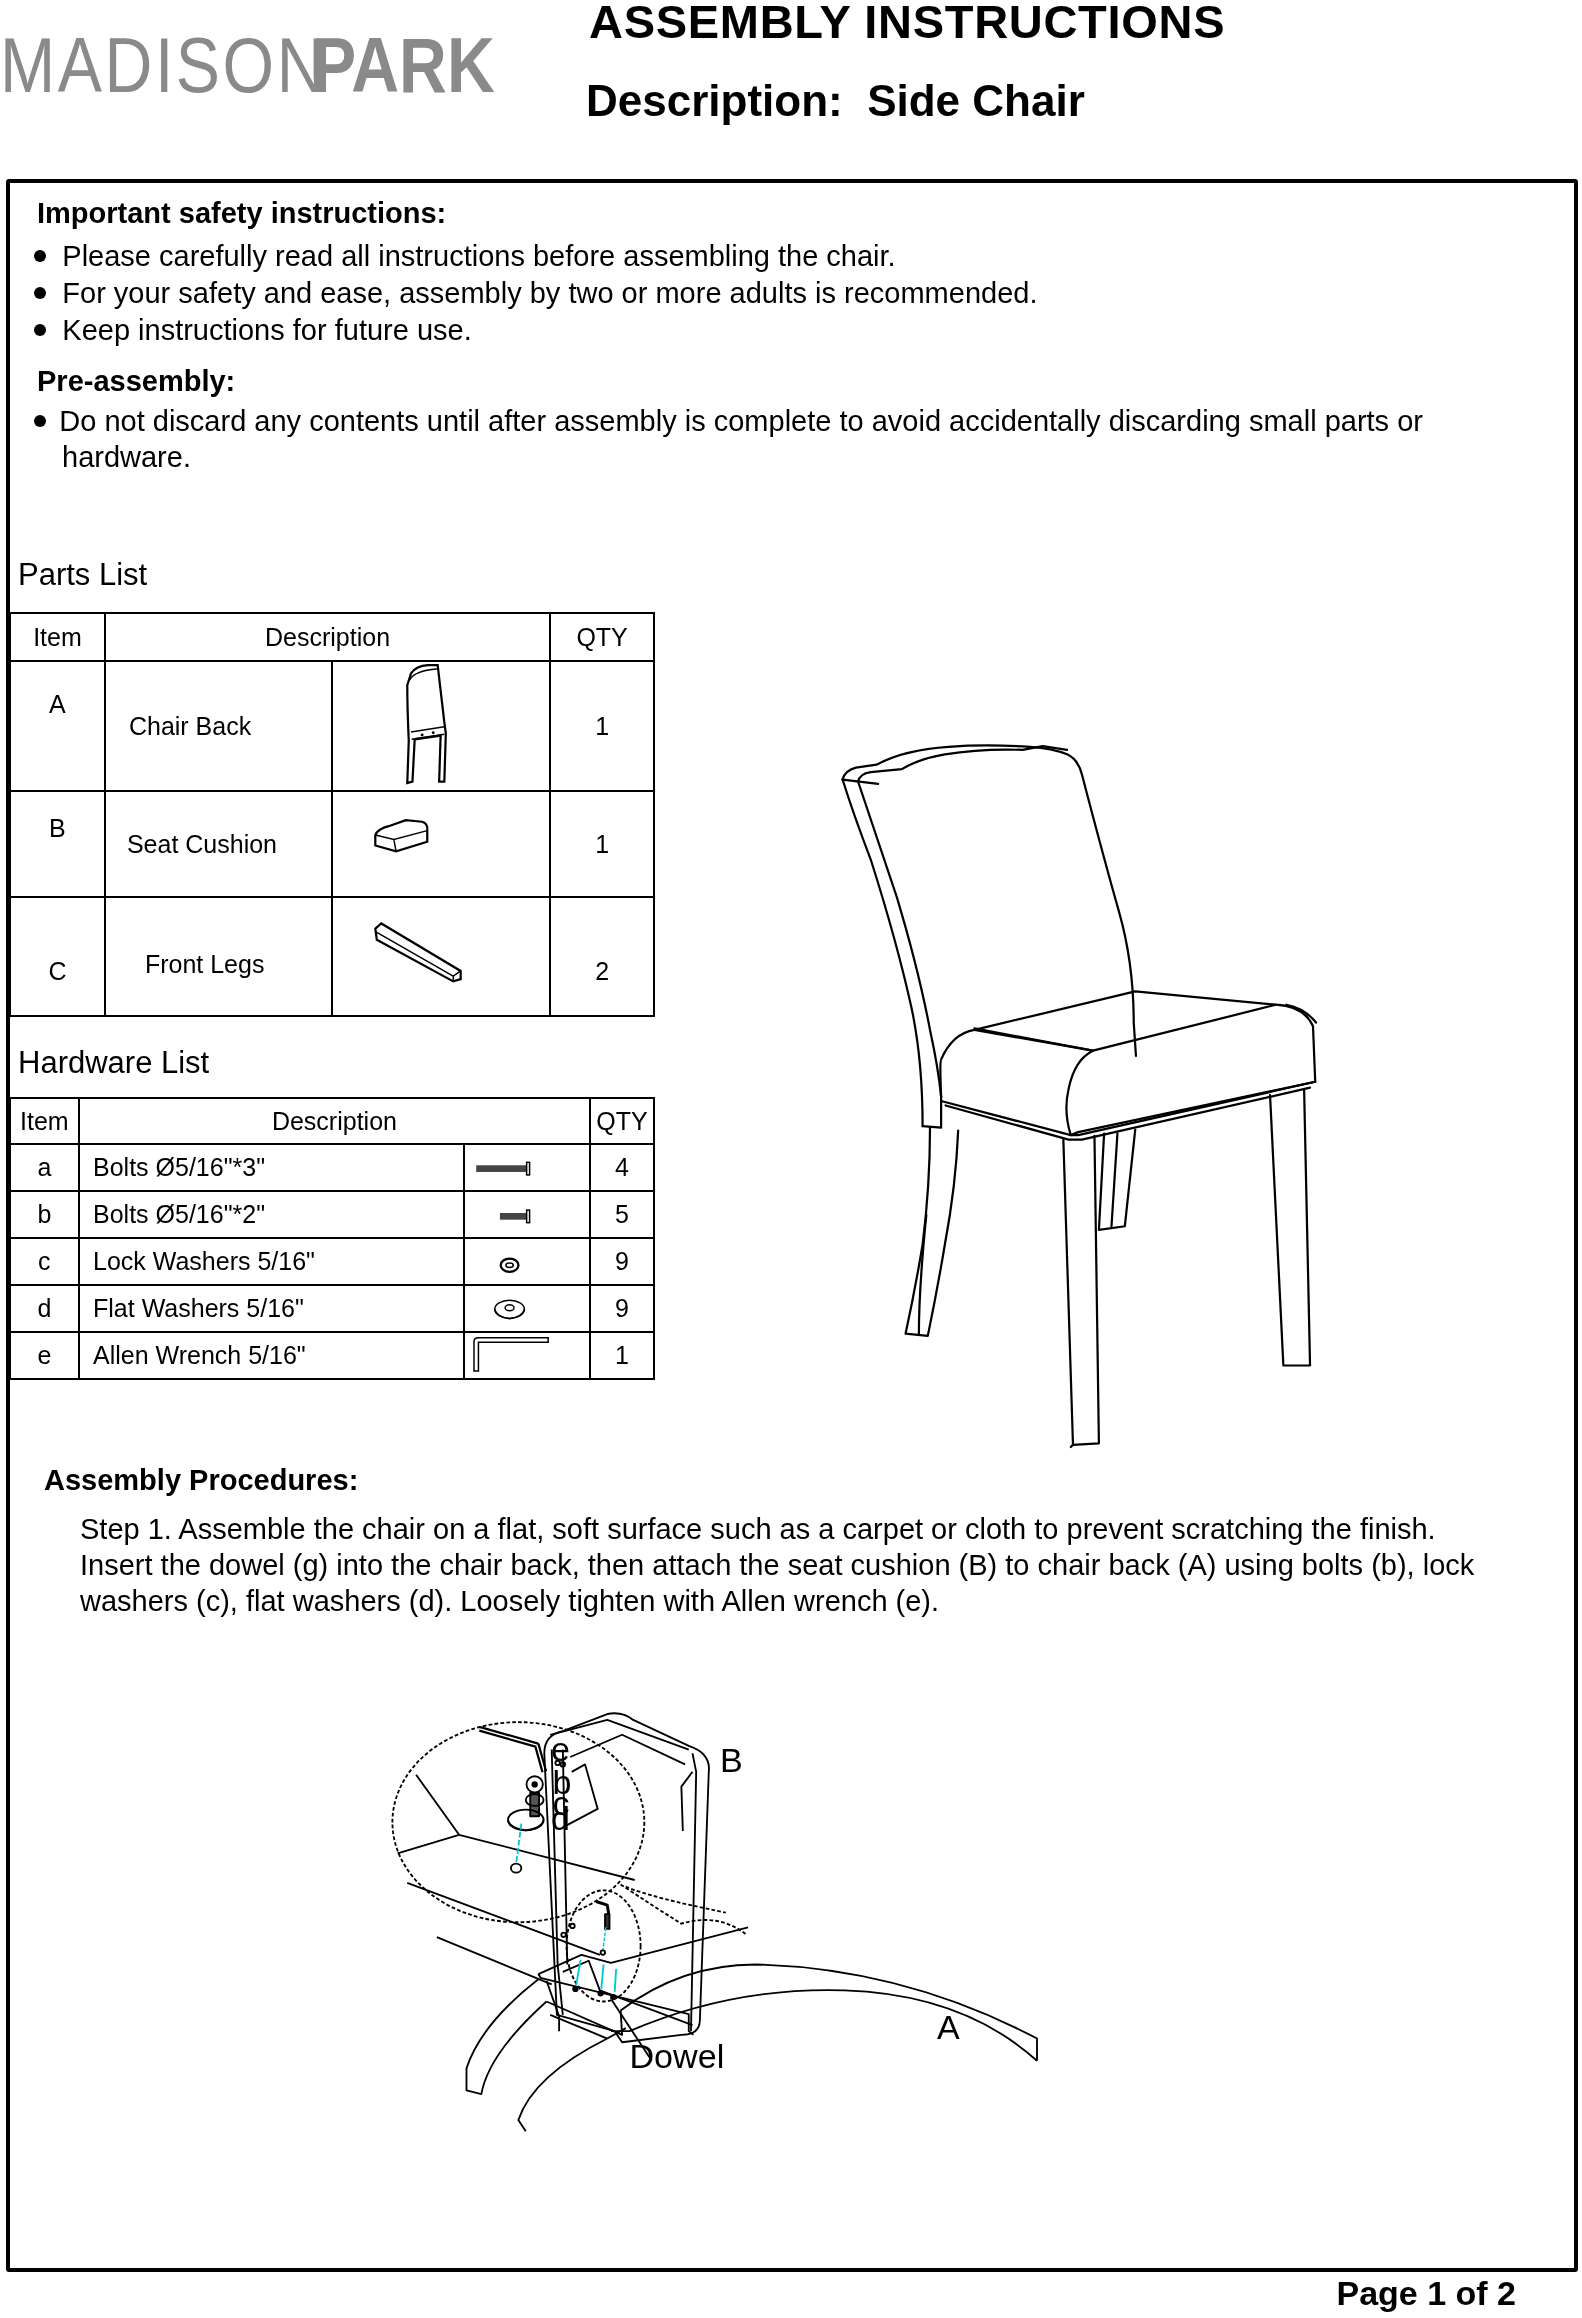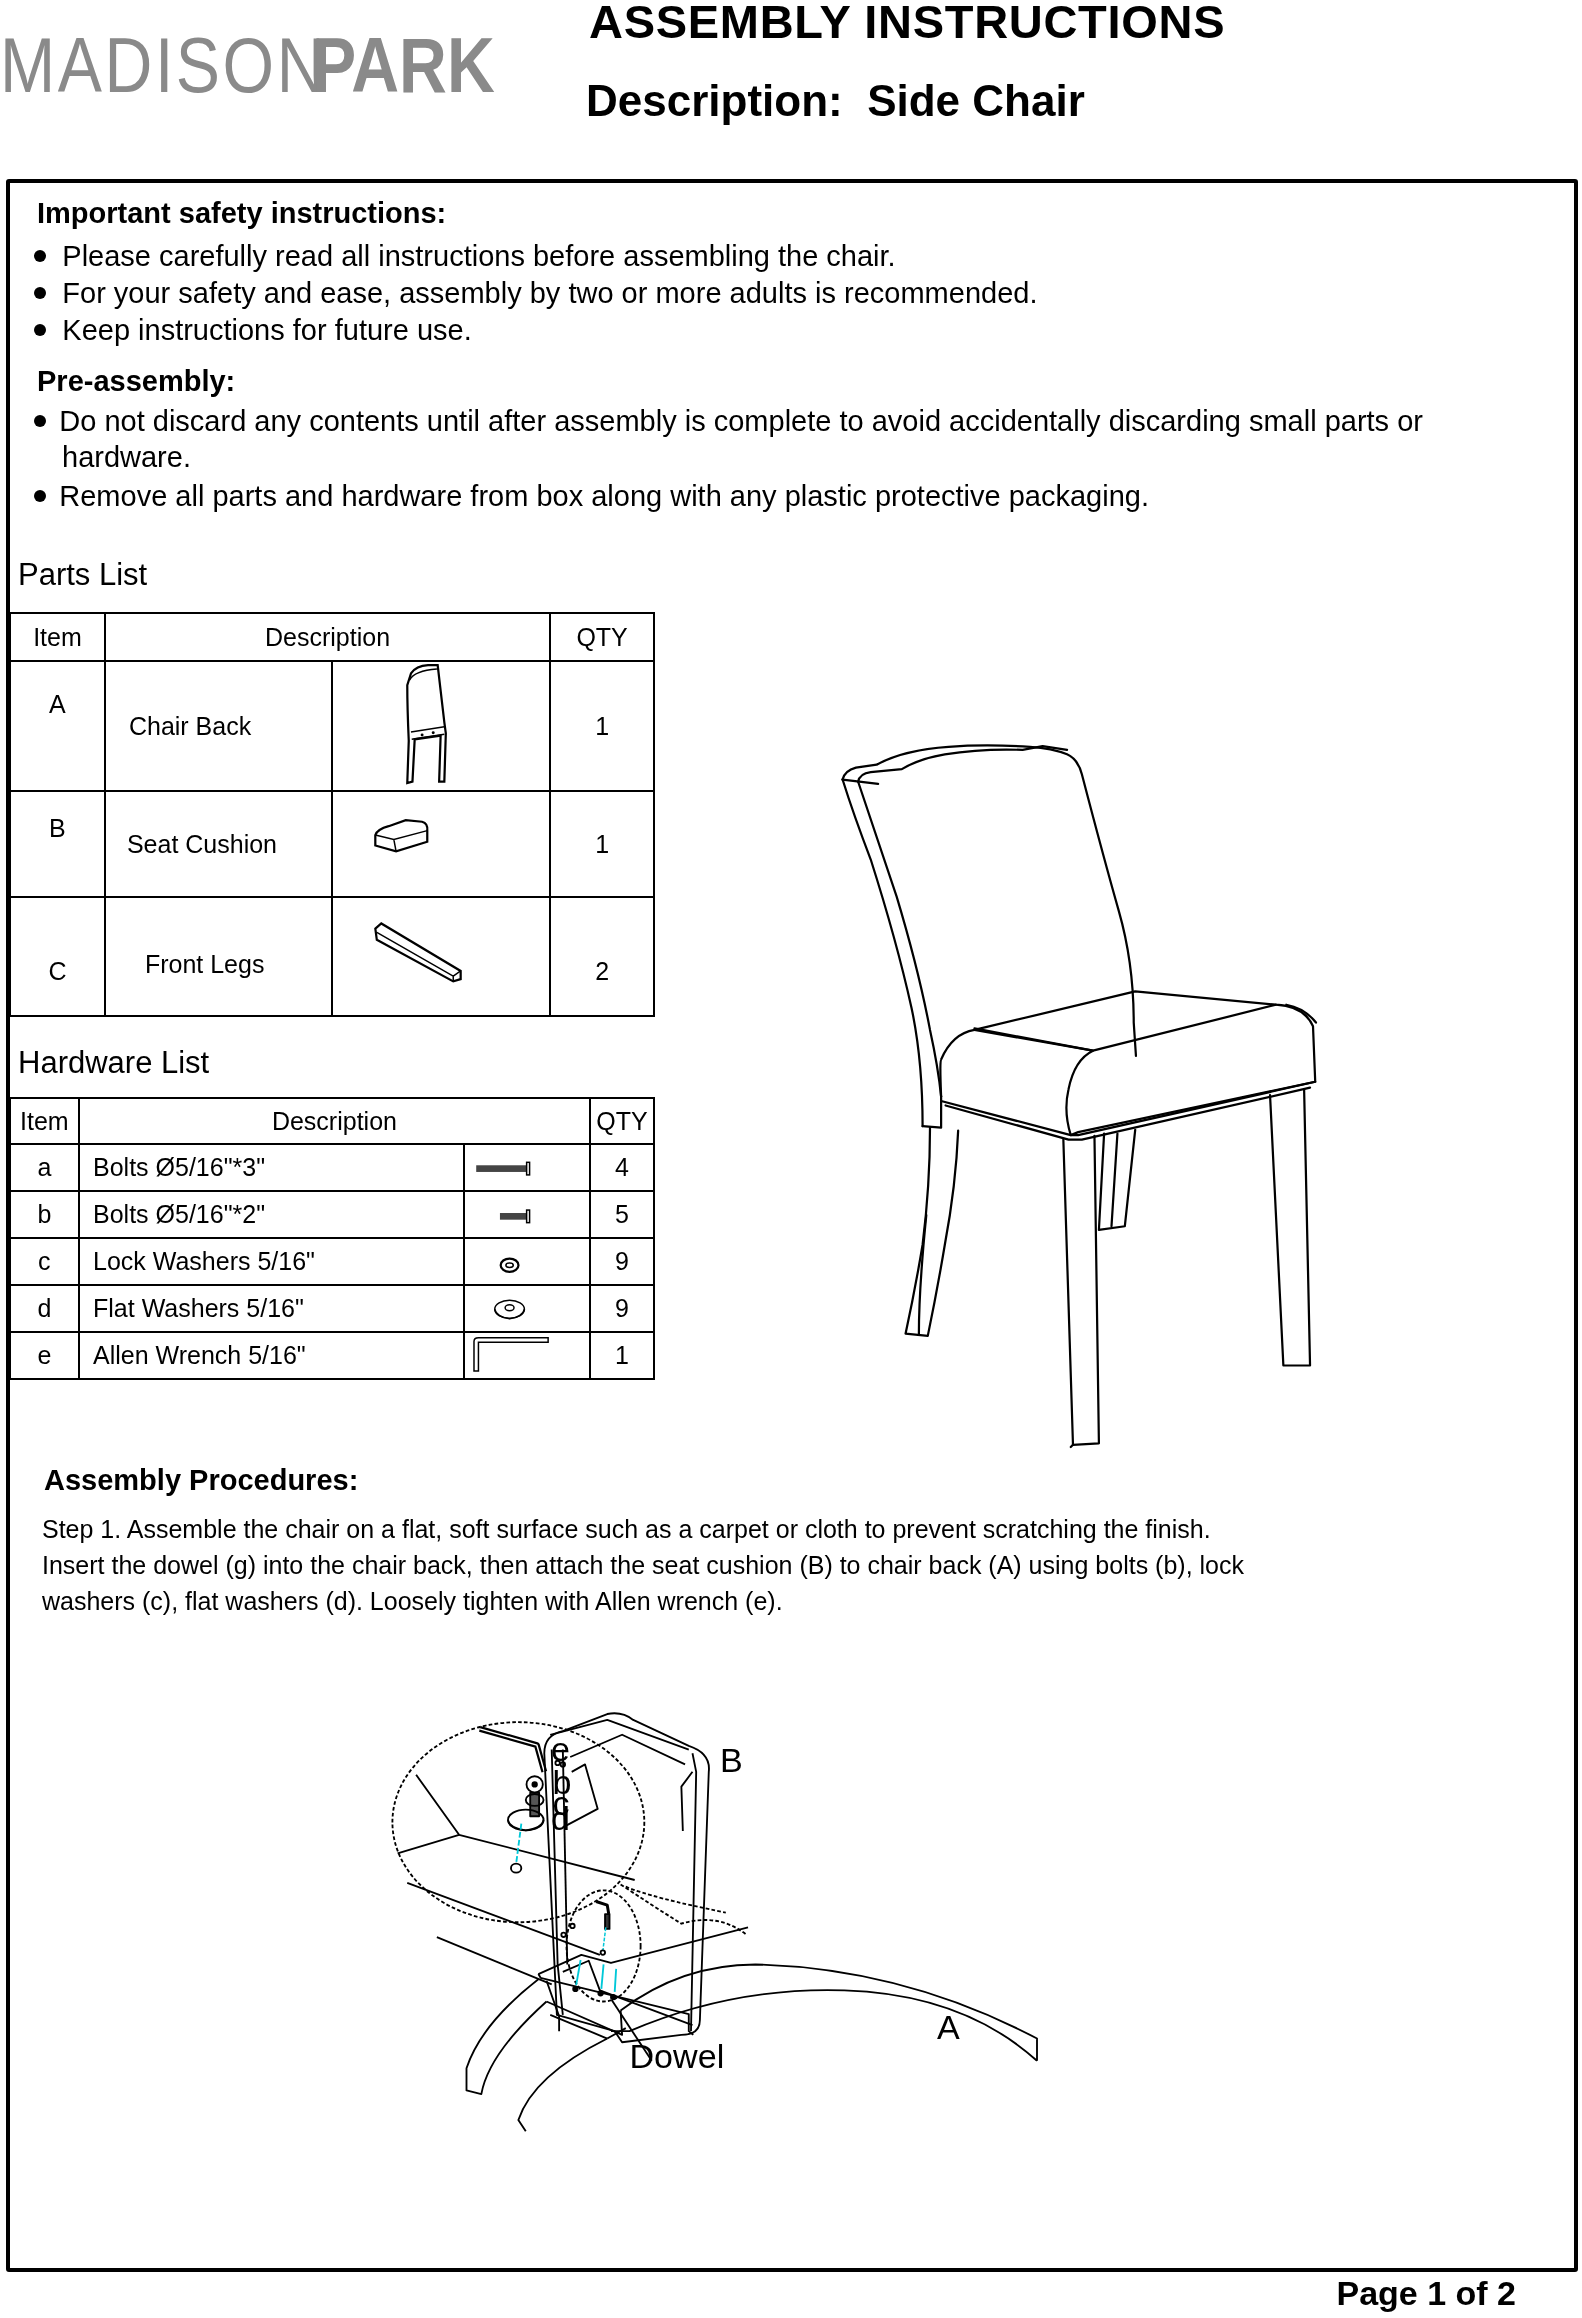--- a/index.html
+++ b/index.html
@@ -24,21 +24,21 @@
   .dot { width:12px; height:12px; background:#000; border-radius:50%; margin-top:11px; margin-right:16.3px; flex:0 0 12px; }
 
   .section-label { font-size:31px; white-space:nowrap; }
 
   
   table.grid { position:absolute; border-collapse:collapse; }
   table.grid td { border:2.2px solid #000; padding:0; font-size:25px; vertical-align:middle; }
   .c { text-align:center; }
   .t-item { vertical-align:top !important; padding-top:28px !important; text-align:center; }
 
-  .step-text { font-size:25px; line-height:36px; }
+  .step-text { font-size:29px; line-height:36px;margin-left:38px; }
 
   .footer { right:67px; top:2274px; font-weight:700; font-size:34px; white-space:nowrap; }
 
   svg { display:block; }
 </style>
 </head>
 <body>
 
 <div class="abs logo">
   <span class="logo-light">MADISON</span>
@@ -69,24 +69,20 @@
 </div>
 
 <div class="abs h-bold" style="left:37px; top:365px;">Pre-assembly:</div>
 <div class="abs" style="left:34px; top:404px;">
   <div class="bullet-row" style="height:36px;">
       <span class="dot" style="margin-right:13.3px;"></span>
       <span>Do not discard any contents until after assembly is complete to avoid accidentally discarding small parts or</span>
     </div>
   <div class="bullet-row" style="height:39px; padding-left:28px;">
       <span>hardware.</span>
-    </div>
-  <div class="bullet-row" style="height:37px;">
-      <span class="dot" style="margin-right:13.3px;"></span>
-      <span>Remove all parts and hardware from box along with any plastic protective packaging.</span>
     </div>
 </div>
 
 <div class="abs section-label" style="left:18px; top:557px;">Parts List</div>
 <table class="grid" style="left:9px; top:612px; width:646px;">
   <colgroup>
       <col style="width:96px">
       <col style="width:230px">
       <col style="width:216px">
       <col style="width:105px">

